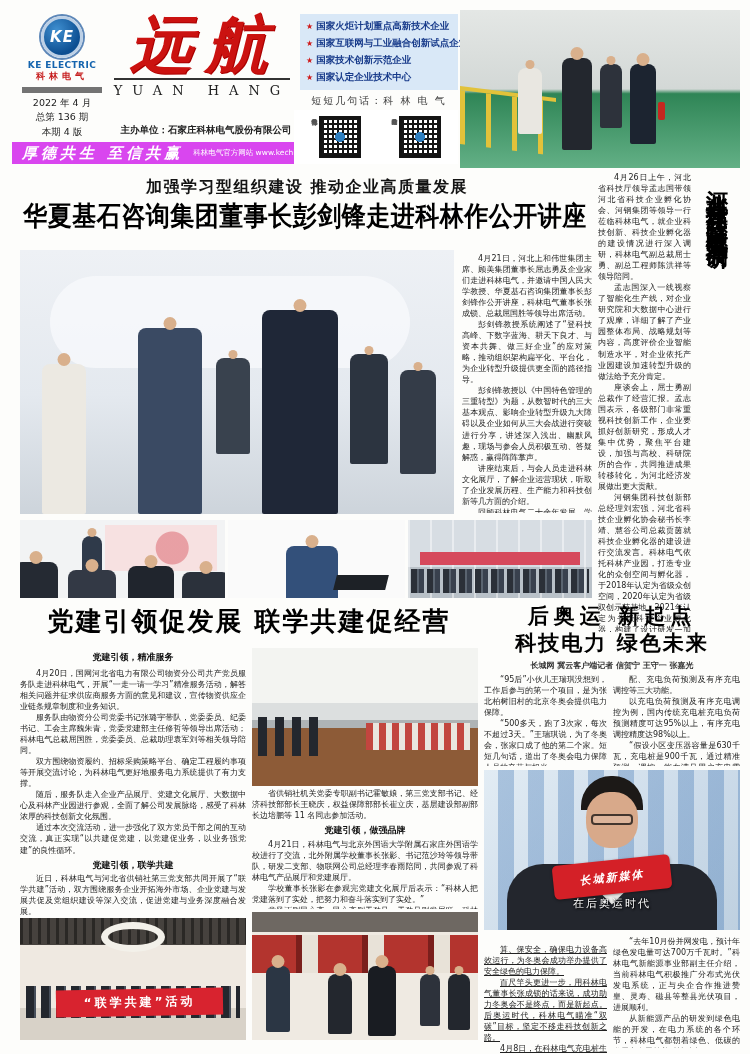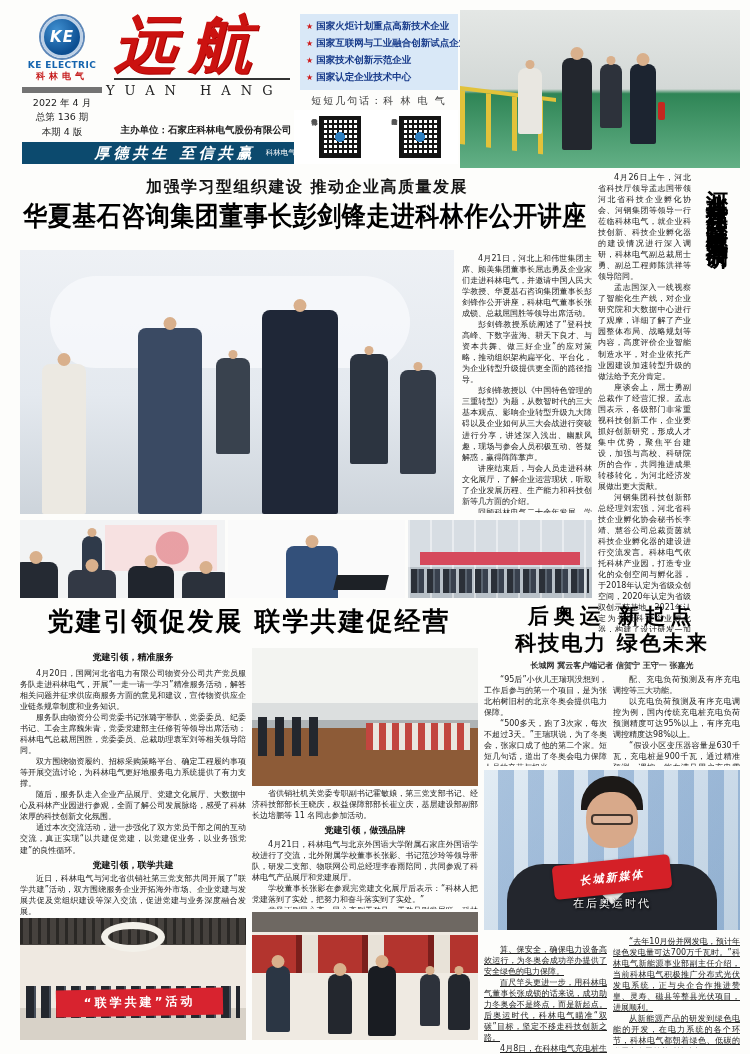--- a/index.html
+++ b/index.html
@@ -13,38 +13,38 @@
   .logo-circle { width:42px; height:42px; margin:0 auto 2px; border-radius:50%;
     background:radial-gradient(circle at 35% 30%, #3f8fd0, #0d4f92 70%);
     border:3px solid #bcd0e6; box-shadow:0 0 0 2px #5d87b8;
     display:flex; align-items:center; justify-content:center;
     color:#fff; font-weight:bold; font-size:15px; letter-spacing:1px; font-style:italic; }
   .logo-en { color:#1464ae; font-size:9px; font-weight:bold; letter-spacing:.4px; }
   .logo-cn { color:#c61d1d; font-size:9px; font-weight:bold; letter-spacing:4px; margin-bottom:4px; }
   .issue { border-top:6px solid #737373; border-bottom:1px solid #888; padding:3px 0; }
   .issue div { font-size:9.5px; color:#222; line-height:1.5; }
 
-  .title-block { left:106px; top:14px; width:192px; }
+  .title-block { left:106px; top:14px; width:192px; text-align:center; }
   .paper-title { font-family:"DejaVu Serif", serif; font-weight:bold; font-style:italic;
     color:#cb1210; font-size:62px; line-height:1.0; letter-spacing:14px; text-indent:8px;
     text-shadow:1px 1px 0 #a00; white-space:nowrap; }
   .title-rule { border-top:2px solid #333; margin:2px 8px 3px; }
   .paper-pinyin { font-family:"DejaVu Serif", serif; font-size:13px; letter-spacing:10px; color:#222; }
   .organizer { left:106px; top:124px; width:200px; font-size:9.5px; font-weight:bold; color:#222; text-align:center; }
 
   .honors-box { left:300px; top:14px; width:158px; height:76px; background:#d9e8f7;
     display:flex; flex-direction:column; justify-content:space-around; padding:4px 6px; }
   .honor-line { display:flex; align-items:center; gap:3px; white-space:nowrap; }
   .honor-star { color:#cf1a1a; font-size:8px; }
   .honor-text { color:#173a8a; font-size:9.5px; font-weight:bold; }
   .stock-block { left:300px; top:94px; width:158px; text-align:center; color:#3a3a3a; }
   .stock-block div { font-size:10px; letter-spacing:2px; line-height:1.45; }
 
-  .slogan-bar { left:22px; top:142px; width:436px; height:22px; background:#0c4a6e;
-    display:flex; align-items:center; color:#fff;justify-content:center; }
+  .slogan-bar { left:12px; top:142px; width:436px; height:22px; background:#d946ef;
+    display:flex; align-items:center; color:#fff; }
   .slogan-text { font-family:"DejaVu Serif", serif; font-style:italic; font-weight:bold;
     font-size:15px; letter-spacing:4px; margin-left:10px; white-space:nowrap; }
   .website-text { font-size:7.5px; margin-left:10px; white-space:nowrap; }
 
   .qr-block { left:294px; top:110px; width:164px; height:54px; background:#fff;
     display:flex; justify-content:space-around; align-items:center; padding:2px; }
   .qr-unit { display:flex; align-items:center; gap:2px; }
   .qr-label { writing-mode:vertical-rl; text-orientation:upright; font-size:6px; color:#555; height:46px; line-height:1.15; }
   .qr { width:42px; height:42px; border:3px solid #141414; position:relative;
     background:
@@ -157,21 +157,21 @@
   .colgrow { flex:1; overflow:hidden; margin:2px 0 3px; }
 
   .oly-h1 { left:484px; top:602px; width:256px; text-align:center; font-family:"DejaVu Serif",serif;
     font-weight:900; font-size:21px; letter-spacing:5px; color:#000; white-space:nowrap; }
   .oly-h2 { left:484px; top:629px; width:256px; text-align:center; font-family:"DejaVu Serif",serif;
     font-weight:900; font-size:21px; letter-spacing:2px; color:#000; white-space:nowrap; }
   .oly-byline { left:484px; top:660px; width:256px; text-align:center; font-size:8px; font-weight:bold; color:#333; }
   .oly-colA { left:484px; top:674px; width:123px; height:92px; }
   .oly-colB { left:613px; top:674px; width:127px; height:92px; }
   .oly-colC { left:484px; top:944px; width:123px; height:112px;text-decoration:underline; }
-  .oly-colD { left:613px; top:936px; width:127px; height:112px;text-decoration:underline; }
+  .oly-colD { left:613px; top:936px; width:127px; height:112px; }
 </style>
 </head>
 <body>
 
 <div class="page">
 
   <div class="abs logo-block">
     <div class="logo-circle">
         <span>KE</span>
       </div>

